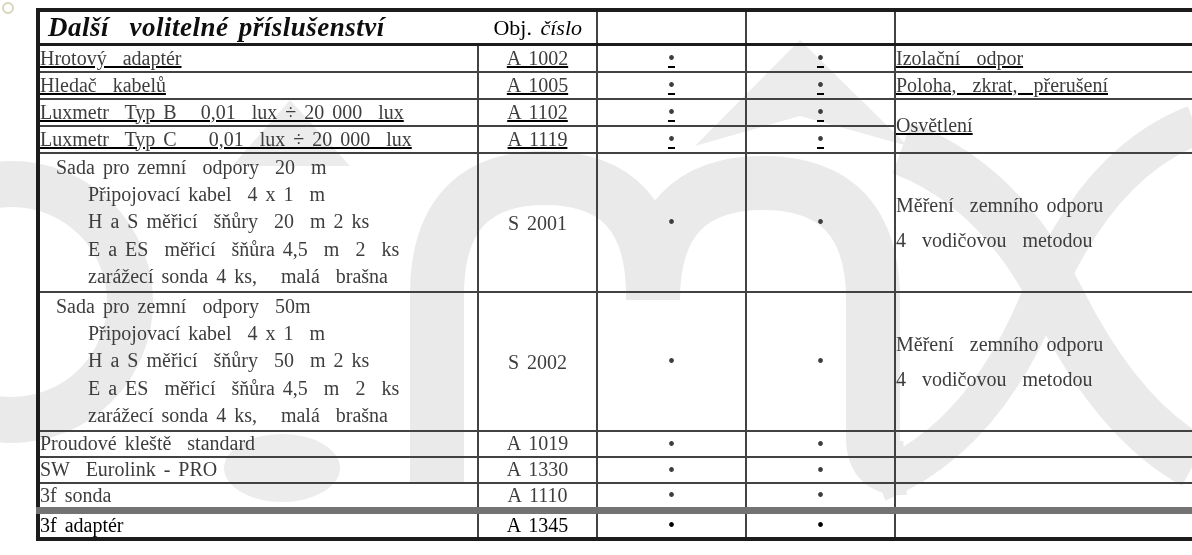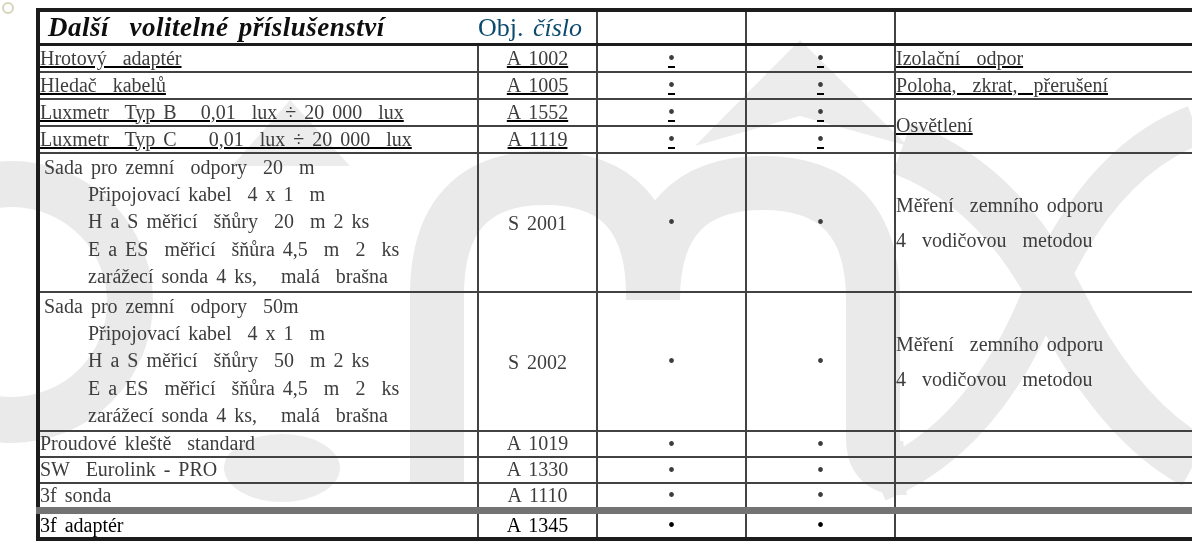--- a/index.html
+++ b/index.html
@@ -27,29 +27,29 @@
   tr.row-last .dot-cell{color:#000;}
   .t{white-space:pre;}
   .label-cell{padding-left:8px;}
   .code-cell{text-align:center;color:#4a4a4a;}
   .dot-cell{text-align:center;color:#474747;font-size:25px;line-height:10px;}
   .note-cell{padding-left:12px;}
   .vtop{vertical-align:top;}
   .vtop.code-cell{padding-top:2px;}
   .sada-line{line-height:27.4px;display:block;}
   .sub{padding-left:48px;}
-  .first-line{padding-left:4px;}
+  .first-line{padding-left:16px;}
   .note-line{line-height:34px;display:block;padding-top:1px;}
   .note-top{padding-top:3px;}
   .head-flex{display:flex;align-items:center;justify-content:space-between;padding:0 14px 0 8px;}
   .head-title{
     font-size:27px;font-weight:bold;font-style:italic;color:#0e0e0e;white-space:pre;
     letter-spacing:0.5px;
   }
-  .obj-label{font-size:26px;color:#0c4a6e;white-space:pre;}
+  .obj-label{font-size:22px;color:#000000;white-space:pre;}
   .obj-label .it{font-style:italic;}
   tr.header-row{height:31px;}
   tr.row-std{height:27px;text-decoration:underline;}
   tr.row-sada{height:137px;}
   tr.row-short{height:26px;}
   tr.row-last{height:28px;}
 </style>
 </head>
 <body>
 
@@ -102,21 +102,21 @@
   <tr class="row-std">
     <td class="label-cell"><span class="t">Hledač  kabelů</span></td>
     <td class="code-cell"><span class="t">A 1005</span></td>
     <td class="dot-cell"><span>•</span></td>
     <td class="dot-cell"><span>•</span></td>
     <td class="note-cell"><span class="t">Poloha,  zkrat,  přerušení</span></td>
   </tr>
 
   <tr class="row-std">
     <td class="label-cell"><span class="t">Luxmetr  Typ B   0,01  lux ÷ 20 000  lux</span></td>
-    <td class="code-cell"><span class="t">A 1552</span></td>
+    <td class="code-cell"><span class="t">A 1102</span></td>
     <td class="dot-cell"><span>•</span></td>
     <td class="dot-cell"><span>•</span></td>
     <td class="note-cell" rowspan="2"><span class="t">Osvětlení</span></td>
   </tr>
 
   <tr class="row-std">
     <td class="label-cell"><span class="t">Luxmetr  Typ C    0,01  lux ÷ 20 000  lux</span></td>
     <td class="code-cell"><span class="t">A 1119</span></td>
     <td class="dot-cell"><span>•</span></td>
     <td class="dot-cell"><span>•</span></td>

